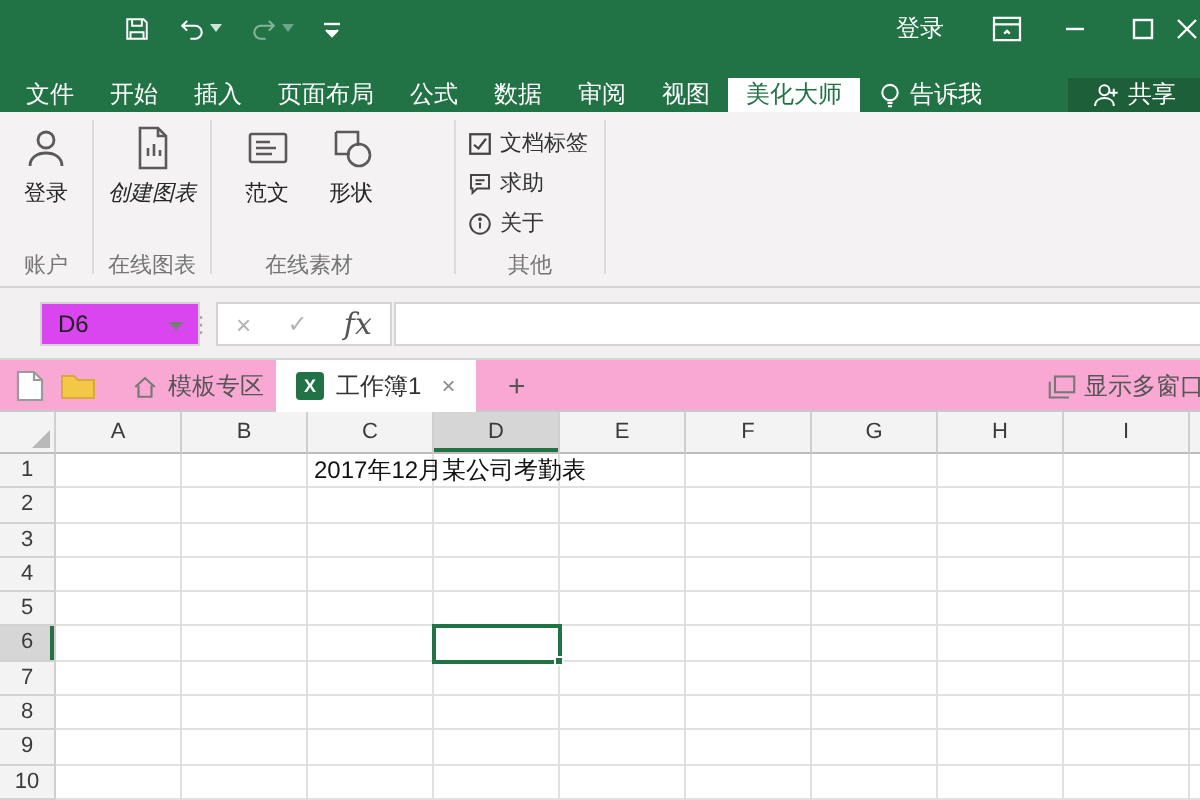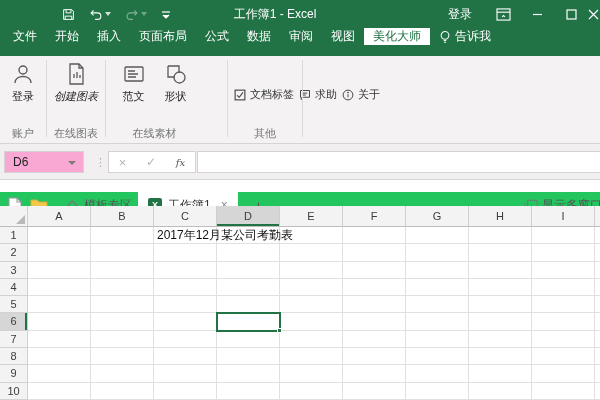--- a/index.html
+++ b/index.html
@@ -13,50 +13,50 @@
   .qat .btn { display:flex; align-items:center; gap:2px; cursor:default; }
   .caret-down { width:0; height:0; border-left:3px solid transparent; border-right:3px solid transparent; border-top:4px solid #cfe3d8; }
   .dim { opacity:.45; }
   .win-title { position:absolute; left:180px; top:0; width:190px; height:28px; line-height:28px; text-align:center; font-size:12px; color:#fff; }
   .tb-right { position:absolute; right:0; top:0; height:28px; display:flex; align-items:center; }
   .signin { font-size:12px; padding:0 14px; height:28px; line-height:28px; }
   .winctl { width:34px; height:28px; display:flex; align-items:center; justify-content:center; }
   .winctl.half { width:12px; justify-content:flex-start; overflow:hidden; }
 
   
-  .tabrow { position:absolute; left:0; top:28px; width:600px; height:28px; background:#217346; display:flex; align-items:flex-start; padding-left:4px; }
+  .tabrow { position:absolute; left:0; top:28px; width:600px; height:28px; background:#217346; display:flex; align-items:flex-end; padding-left:4px; }
   .rtab { color:#fff; font-size:12px; padding:0 9px; display:flex; align-items:center; gap:4px; white-space:nowrap; }
   .rtab.active { background:#fff; color:#217346; }
   .rtab.dark { background:#1d5f38; margin-left:auto; padding:0 12px;margin-top:41px; }
 
   
   .ribbon { position:absolute; left:0; top:56px; width:600px; height:88px; background:#f4f2f2; border-bottom:1px solid #d5d3d3; }
   .rsep { position:absolute; top:4px; bottom:6px; width:1px; background:#dcdada; }
   .rgroup { position:absolute; top:0; height:87px; display:flex; flex-direction:column; }
   .rbtns { flex:1; display:flex; justify-content:center; align-items:flex-start; padding-top:6px; gap:2px; }
   .bigbtn { width:40px; display:flex; flex-direction:column; align-items:center; gap:3px; cursor:default; }
   .bigbtn .lbl { font-size:11px; color:#262626; white-space:nowrap; }
   .gname { height:18px; line-height:16px; text-align:center; font-size:11px; color:#767676; }
-  .smallrows { flex:1; display:flex; flex-direction:row; justify-content:flex-start; padding:8px 0 0 6px; gap:5px; }
+  .smallrows { flex:1; display:flex; flex-direction:column; justify-content:flex-start; padding:8px 0 0 6px; gap:5px; }
   .smallrow { display:flex; align-items:center; gap:4px; font-size:11px; color:#333; white-space:nowrap; }
   .icon svg { display:block; }
 
   
   .formulabar { position:absolute; left:0; top:144px; width:600px; height:36px; background:#f1efef; border-bottom:1px solid #d6d4d4; }
-  .namebox { position:absolute; left:4px; top:7px; width:80px; height:22px; background:#f9a8d4; border:1px solid #d4d2d2; font-size:12px; color:#222; display:flex; align-items:center; padding-left:8px; }
+  .namebox { position:absolute; left:20px; top:7px; width:80px; height:22px; background:#d946ef; border:1px solid #d4d2d2; font-size:12px; color:#222; display:flex; align-items:center; padding-left:8px; }
   .namebox .caret { position:absolute; right:7px; top:9px; width:0; height:0; border-left:4px solid transparent; border-right:4px solid transparent; border-top:4px solid #7a7a7a; }
   .fdots { position:absolute; left:95px; top:7px; height:22px; display:flex; align-items:center; color:#a8a8a8; font-size:11px; letter-spacing:0; }
   .fxbox { position:absolute; left:108px; top:7px; width:88px; height:22px; background:#fff; border:1px solid #d4d2d2; display:flex; align-items:center; justify-content:space-around; }
   .fxbox .x { color:#b3b3b3; font-size:13px; }
   .fxbox .ok { color:#b3b3b3; font-size:12px; }
-  .fxbox .fx { color:#555; font-size:10px; font-style:italic; font-family:"DejaVu Serif","Liberation Serif",serif; }
+  .fxbox .fx { color:#555; font-size:15px; font-style:italic; font-family:"DejaVu Serif","Liberation Serif",serif; }
   .formulafield { position:absolute; left:197px; top:7px; right:0; height:22px; background:#fff; border:1px solid #d4d2d2; border-right:none; font-size:12px; padding-left:6px; color:#222; line-height:20px; }
 
   
-  .docbar { position:absolute; left:0; top:192px; width:600px; height:26px; background:#22c55e; border-bottom:1px solid #c9c9c9; }
+  .docbar { position:absolute; left:0; top:180px; width:600px; height:26px; background:#f9a8d4; border-bottom:1px solid #c9c9c9; }
   .docbar .ic { position:absolute; top:5px; }
   .doc-new { left:8px; }
   .doc-folder { left:30px; }
   .doc-tab-template { position:absolute; left:56px; top:0; height:26px; display:flex; align-items:center; gap:5px; padding:0 10px; font-size:12px; color:#555; }
   .doc-tab-active { position:absolute; left:138px; top:0; height:26px; background:#fff; display:flex; align-items:center; gap:6px; padding:0 10px; font-size:12px; color:#333; }
   .doc-tab-active .close { color:#8a8a8a; font-size:12px; padding-left:4px; }
   .doc-plus { position:absolute; left:246px; top:0; height:26px; display:flex; align-items:center; font-size:15px; color:#555; padding:0 8px; }
   .doc-multiwin { position:absolute; left:524px; top:0; width:76px; height:26px; display:flex; align-items:center; gap:4px; font-size:12px; color:#555; overflow:hidden; white-space:nowrap; }
 
   
@@ -104,21 +104,20 @@
           </svg>
         <span class="caret-down"></span>
       </span>
       <span class="btn">
         <svg width="10" height="12" viewBox="0 0 10 12" fill="none" stroke="#fff" stroke-width="1.2">
             <path d="M1 4h8"></path>
             <path d="M2 7l3 3 3-3" fill="#fff"></path>
           </svg>
       </span>
     </div>
-    <div class="win-title">工作簿1 - Excel</div>
     <div class="tb-right">
       <span class="signin">登录</span>
       <span class="winctl">
         <svg width="15" height="13" viewBox="0 0 16 14" fill="none" stroke="#fff" stroke-width="1.2">
             <rect x="1" y="1" width="14" height="12"></rect>
             <path d="M1 4.5h14"></path>
             <path d="M6.5 9.5 8 8l1.5 1.5"></path>
           </svg>
       </span>
       <span class="winctl">

